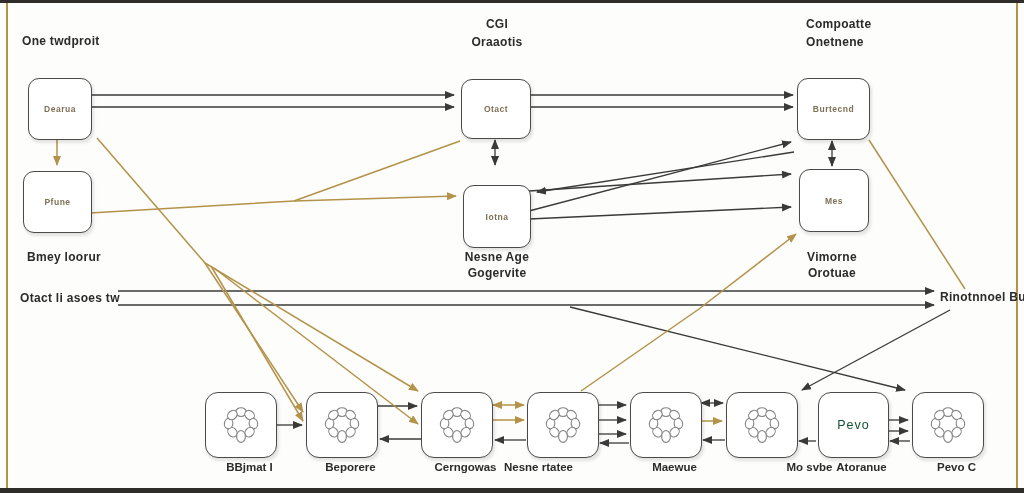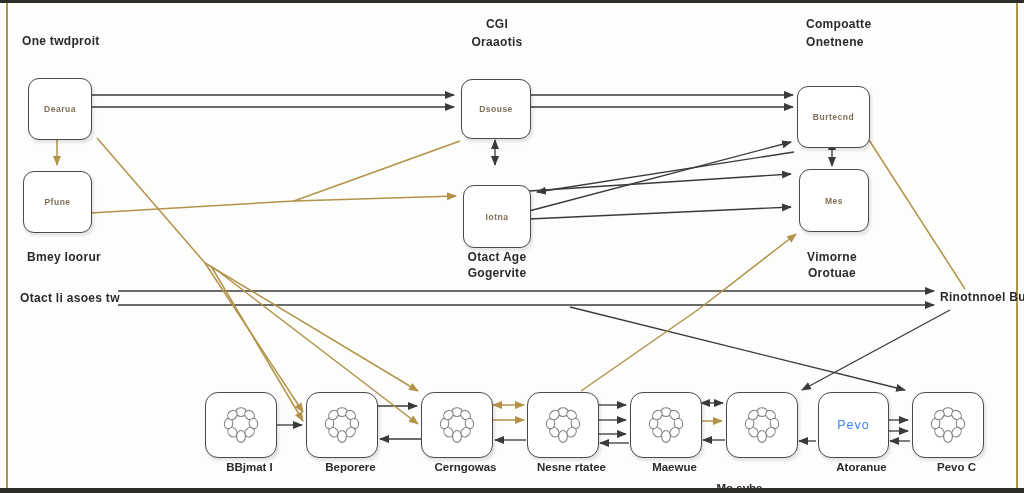--- a/index.html
+++ b/index.html
@@ -24,21 +24,21 @@
     box-shadow:1.5px 2.5px 3px rgba(0,0,0,.10);
     display:flex;align-items:center;justify-content:center;
   }
   .node .ntext{font-size:8.5px;letter-spacing:.5px;color:#7e7057;font-weight:600;}
 
   .bbox{
     position:absolute;top:392px;height:64px;background:#fff;border:1.6px solid #4a4a4a;border-radius:13px;
     box-shadow:1.5px 2.5px 3px rgba(0,0,0,.10);
     display:flex;align-items:center;justify-content:center;
   }
-  .bbox .ptext{font-size:12.5px;color:#3b82f6;letter-spacing:1px;}
+  .bbox .ptext{font-size:12.5px;color:#14532d;letter-spacing:1px;}
   .blabel{position:absolute;top:461px;transform:translateX(-50%);font-weight:700;font-size:11.5px;white-space:nowrap;color:#2b2b2b;padding-left:19px;}
 
   svg.overlay{position:absolute;left:0;top:0;pointer-events:none;}
   .dk{stroke:#3a3a3a;stroke-width:1.3;fill:none;}
   .gd{stroke:#b3924a;stroke-width:1.5;fill:none;}
   .cloud-svg{width:46px;height:42px;display:block;}
 </style>
 </head>
 <body>
 
@@ -122,34 +122,34 @@
 <div class="lbl" style="left:806px;top:17px;">Compoatte</div>
 <div class="lbl" style="left:806px;top:35px;">Onetnene</div>
 
 <div class="node" style="left:28px;top:78px;width:62px;height:60px;">
   <span class="ntext">Dearua</span>
 </div>
 <div class="node" style="left:23px;top:171px;width:67px;height:60px;">
   <span class="ntext">Pfune</span>
 </div>
 <div class="node" style="left:461px;top:79px;width:68px;height:58px;">
-  <span class="ntext">Dsouse</span>
+  <span class="ntext">Otact</span>
 </div>
 <div class="node" style="left:463px;top:185px;width:66px;height:61px;">
   <span class="ntext">Iotna</span>
 </div>
-<div class="node" style="left:797px;top:78px;width:71px;height:60px;margin-top:8px;">
+<div class="node" style="left:797px;top:78px;width:71px;height:60px;">
   <span class="ntext">Burtecnd</span>
 </div>
 <div class="node" style="left:799px;top:169px;width:68px;height:61px;">
   <span class="ntext">Mes</span>
 </div>
 
 <div class="lbl" style="left:27px;top:250px;">Bmey loorur</div>
-<div class="lbl center" style="left:497px;top:250px;">Otact Age</div>
+<div class="lbl center" style="left:497px;top:250px;">Nesne Age</div>
 <div class="lbl center" style="left:497px;top:266px;">Gogervite</div>
 <div class="lbl center" style="left:832px;top:250px;">Vimorne</div>
 <div class="lbl center" style="left:832px;top:266px;">Orotuae</div>
 
 <div class="lbl" style="left:20px;top:291px;">Otact li asoes tw</div>
 <div class="lbl" style="left:940px;top:290px;">Rinotnnoel Bus</div>
 
 <div class="bbox" style="left:205px;width:70px;">
   <svg class="cloud-svg">
       <use href="#cloud"></use>
@@ -169,35 +169,35 @@
       <use href="#cloud"></use>
     </svg>
 </div>
 <div class="blabel" style="left:456px;">Cerngowas</div>
 
 <div class="bbox" style="left:527px;width:70px;">
   <svg class="cloud-svg">
       <use href="#cloud"></use>
     </svg>
 </div>
-<div class="blabel" style="left:562px;">Nesne rtatee</div>
+<div class="blabel" style="left:529px;">Nesne rtatee</div>
 
 <div class="bbox" style="left:630px;width:70px;">
   <svg class="cloud-svg">
       <use href="#cloud"></use>
     </svg>
 </div>
 <div class="blabel" style="left:665px;">Maewue</div>
 
 <div class="bbox" style="left:726px;width:70px;">
   <svg class="cloud-svg">
       <use href="#cloud"></use>
     </svg>
 </div>
-<div class="blabel" style="left:730px;margin-top:21px;">Mo svbe</div>
+<div class="blabel" style="left:800px;">Mo svbe</div>
 
 <div class="bbox" style="left:818px;width:69px;">
   <span class="ptext">Pevo</span>
 </div>
 <div class="blabel" style="left:852px;">Atoranue</div>
 
 <div class="bbox" style="left:912px;width:70px;">
   <svg class="cloud-svg">
       <use href="#cloud"></use>
     </svg>

